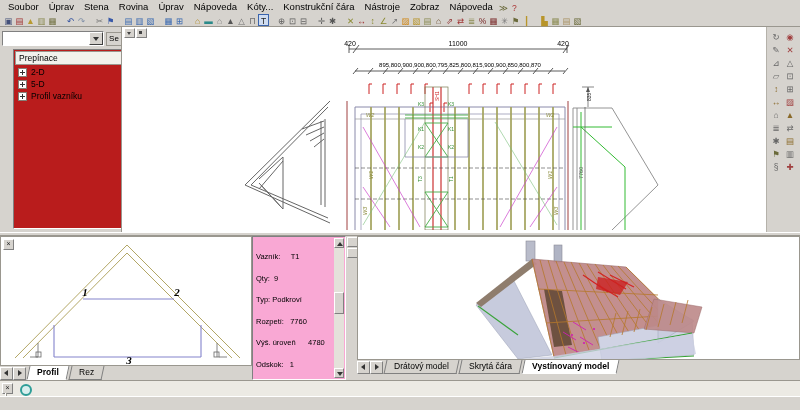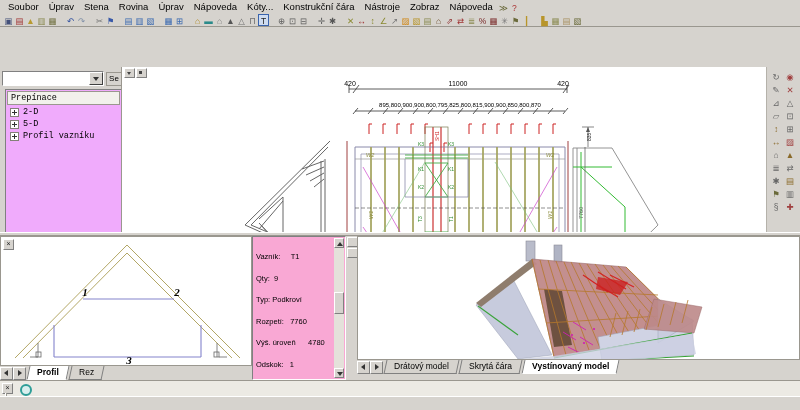--- a/index.html
+++ b/index.html
@@ -11,28 +11,28 @@
   .menu-item{padding:8px 5px;font-size:9.5px;line-height:13px;white-space:nowrap;cursor:default;}
   #menubar .tbi{width:11px;}
 
   
   #toolbar{position:absolute;left:0;top:13px;width:800px;height:14px;background:#d6d3ce;border-bottom:1px solid #9a978f;display:flex;align-items:center;padding-left:3px;box-sizing:border-box;}
   .tbi{display:inline-block;width:11px;height:12px;line-height:12px;font-size:8.5px;text-align:center;cursor:default;border:1px solid transparent;box-sizing:border-box;}
   .tbi.gap{margin-left:7px;}
   .tbi.sel{border:1px solid #3a64ad;background:#cfdcf0;}
 
   
-  #workspace{position:absolute;left:0;top:27px;width:800px;height:205px;margin-top:40px;}
+  #workspace{position:absolute;left:0;top:27px;width:800px;height:205px;}
   #left-panel{position:absolute;left:0;top:0;width:121px;height:205px;background:#d6d3ce;}
   #combo-row{position:absolute;left:2px;top:4px;width:117px;height:14px;}
   #layer-combo{position:absolute;left:0;top:0;width:100px;height:13px;background:#fff;border:1px solid;border-color:#808080 #fff #fff #808080;}
   #combo-btn{position:absolute;right:0;top:0;width:12px;height:11px;background:#d6d3ce;border:1px solid;border-color:#fff #404040 #404040 #fff;}
   .down-tri{position:absolute;left:3px;top:4px;width:0;height:0;border-left:3px solid transparent;border-right:3px solid transparent;border-top:4px solid #333;}
   #side-btn{position:absolute;left:104px;top:1px;width:14px;height:12px;font-size:8px;line-height:12px;text-align:center;background:#d6d3ce;border:1px solid #9a978f;}
-  #tree-box{position:absolute;left:5px;top:22px;width:115px;height:178px;background:#f0abfc;border:1px solid;border-color:#808080 #fff #fff #808080;font-family:Liberation Mono, monospace;}
+  #tree-box{position:absolute;left:13px;top:22px;width:115px;height:178px;background:#b91c1c;border:1px solid;border-color:#808080 #fff #fff #808080;}
   #tree-header{margin:1px;border:1px solid #9a978f;background:#f2f1ec;font-size:8.5px;padding:1px 3px;}
   .tree-item{display:flex;align-items:center;font-size:8.5px;padding:1px 12px 1px 4px;cursor:default;}
   .expander{display:inline-block;width:7px;height:7px;border:1px solid #848078;background:#fff;margin-right:4px;position:relative;}
   .expander:before{content:"";position:absolute;left:1px;top:3px;width:5px;height:1px;background:#333;}
   .expander:after{content:"";position:absolute;left:3px;top:1px;width:1px;height:5px;background:#333;}
 
   #main-canvas{position:absolute;left:121px;top:0;width:645px;height:205px;background:#fff;border-left:1px solid #9a978f;box-sizing:border-box;}
   #canvas-grip{position:absolute;left:2px;top:1px;display:flex;gap:1px;}
   .grip-btn{width:9px;height:8px;background:#d6d3ce;border:1px solid;border-color:#fff #808080 #808080 #fff;position:relative;}
   .grip-btn.b1:before{content:"";position:absolute;left:2px;top:3px;border-left:2px solid transparent;border-right:2px solid transparent;border-top:3px solid #444;}

